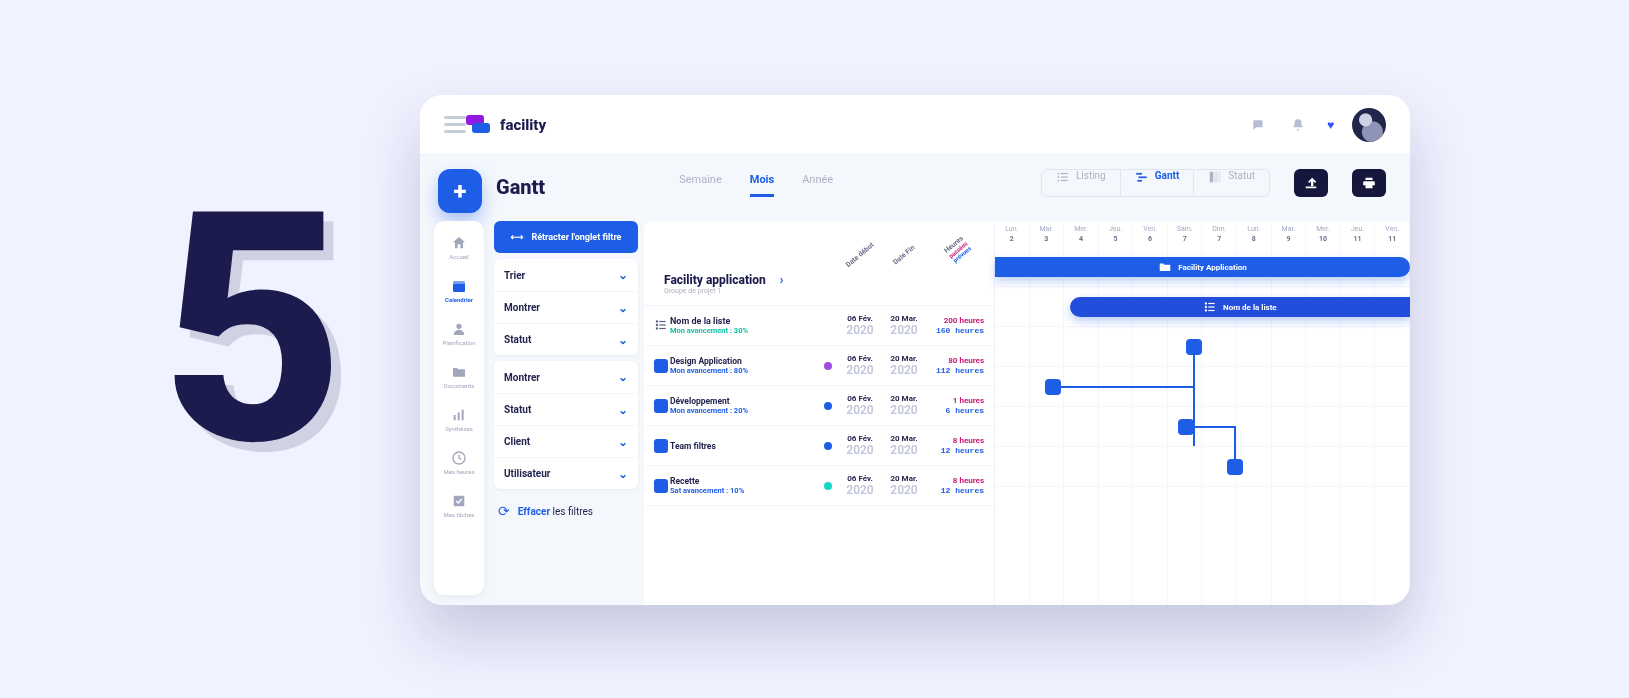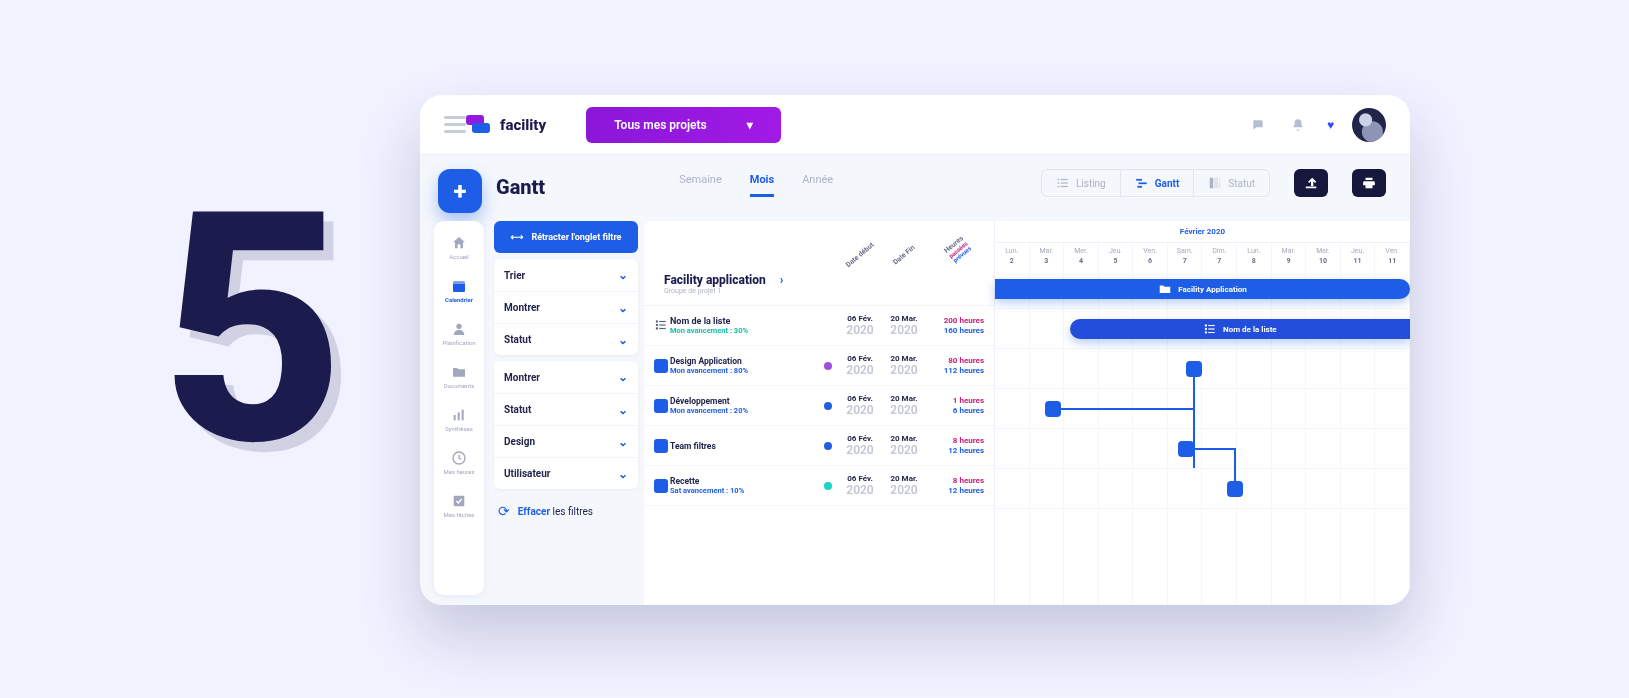--- a/index.html
+++ b/index.html
@@ -75,21 +75,21 @@
   
   .subhead {
     display:flex; align-items:flex-start; padding: 14px 24px 8px 18px; gap:14px;
   }
   .plus-btn{ width:44px; height:44px; background:#1e5ee6; border-radius:12px; color:#fff; font-size:24px; font-weight:800; display:flex;align-items:center;justify-content:center; box-shadow:0 8px 16px rgba(30,94,230,.35);}
   .page-title{ font-size:20px; font-weight:800; color:#1b1b4d; margin-top:6px;}
   .time-tabs{ margin-left:120px; display:flex; gap:28px; font-size:11px; color:#aeb2c5; margin-top:4px;}
   .time-tabs .tab{ padding-bottom:8px; cursor:pointer;}
   .time-tabs .tab.active{ color:#1e5ee6; font-weight:700; border-bottom:3px solid #1e5ee6;}
   .view-switch{ margin-left:auto; display:flex; border:1px solid #e1e5f2; border-radius:6px; overflow:hidden; height:28px;}
-  .view-switch .v{ padding:0 14px; font-size:10px; color:#aeb2c5; display:flex; align-items:center; gap:6px; cursor:pointer;}
+  .view-switch .v{ padding:0 14px; font-size:10px; color:#aeb2c5; display:flex; align-items:flex-start; gap:6px; cursor:pointer;}
   .view-switch .v.active{ color:#1e5ee6; font-weight:700; border-left:1px solid #e1e5f2; border-right:1px solid #e1e5f2;}
   .square-btn{ width:34px; height:28px; border-radius:6px; background:#15173d; color:#fff; display:flex;align-items:center;justify-content:center; margin-left:10px;}
 
   
   .body{ flex:1; display:flex; overflow:hidden;}
   .side-rail{ width:50px; background:#fff; margin:0 10px 10px 14px; border-radius:10px; padding:10px 0; display:flex; flex-direction:column; align-items:center; gap:10px; box-shadow:0 2px 8px rgba(30,30,90,.06);}
   .rail-item{ width:100%; text-align:center; font-size:6px; color:#a2a7bd; display:flex;flex-direction:column;align-items:center; gap:2px; padding:4px 0; cursor:pointer;}
   .rail-item.active{ color:#1e5ee6; font-weight:700;}
   .rail-item .ric{ width:18px; height:16px; }
 
@@ -120,21 +120,21 @@
   .row .name{ font-weight:700; color:#23254f; font-size:8.5px;}
   .row .prog{ color:#11c0a5; font-size:7.5px; font-weight:700;}
   .row .prog.blue{ color:#1e5ee6;}
   .row .dot{ width:8px; height:8px; border-radius:50%; background:#a04de0; margin:auto;}
   .row .dot.task{ background:#1e5ee6;}
   .row .dot.teal{ background:#17d6c5;}
   .row .d1,.row .d2{ text-align:center; font-weight:700; color:#23254f; font-size:8px;}
   .row .d1 span,.row .d2 span{ display:block; color:#c2c6d9; font-size:12px; font-weight:600;}
   .row .hrs{ text-align:right; padding-right:6px; font-size:8px; line-height:1.2;}
   .row .hrs .p{ color:#c41d78; font-weight:700;}
-  .row .hrs .b{ color:#1e5ee6; font-weight:700;}
+  .row .hrs .b{ color:#1e5ee6; font-weight:700;font-family:Liberation Mono, monospace;}
   .row.group-list .name{ font-size:9px; }
 
   .gantt-col{ flex:1; display:flex; flex-direction:column; background:#fff; border-left:1px solid #eef1f9;}
   .g-head-month{ text-align:center; font-size:8px; font-weight:700; color:#1e5ee6; padding:6px 0; border-bottom:1px solid #eef1f9;}
   .g-head-days{ display:grid; grid-template-columns: repeat(12,1fr);}
   .g-head-days .dh{ text-align:center; font-size:7px; padding:4px 0; color:#a5a9c1; border-right:1px solid #f4f6fc;}
   .g-head-days .dh .dn{ display:block; font-size:7px; color:#6a6f8a; font-weight:700; margin-top:2px;}
   .g-body{ position:relative; flex:1;}
   .g-grid{ position:absolute; inset:0; display:grid; grid-template-columns:repeat(12,1fr);}
   .g-grid > div{ border-right:1px solid #f4f6fc;}
@@ -158,24 +158,20 @@
   <div class="topbar">
     <div class="hamburger">
         <span></span>
         <span></span>
         <span></span>
       </div>
     <div class="logo">
       <div class="logo-mark"></div>
       <span>facility</span>
     </div>
-    <div class="project-sel">
-      <span>Tous mes projets</span>
-      <span>▾</span>
-    </div>
     <div class="topbar-right">
       <div class="icon-btn">
         <svg class="ic" viewBox="0 0 24 24" fill="currentColor">
             <path d="M4 4h14a2 2 0 012 2v8a2 2 0 01-2 2H9l-5 4V6a2 2 0 012-2z"></path>
           </svg>
       </div>
       <div class="icon-btn">
         <svg class="ic" viewBox="0 0 24 24" fill="currentColor">
             <path d="M12 2a6 6 0 00-6 6v4l-2 3v1h16v-1l-2-3V8a6 6 0 00-6-6zm0 20a2.5 2.5 0 002.5-2.5h-5A2.5 2.5 0 0012 22z"></path>
           </svg>
@@ -310,21 +306,21 @@
       <div class="fsec">
         <div class="frow">
             <span>Montrer</span>
             <span class="chev">⌄</span>
           </div>
         <div class="frow">
             <span>Statut</span>
             <span class="chev">⌄</span>
           </div>
         <div class="frow">
-            <span>Design</span>
+            <span>Client</span>
             <span class="chev">⌄</span>
           </div>
         <div class="frow">
             <span>Utilisateur</span>
             <span class="chev">⌄</span>
           </div>
       </div>
       <div class="clear">
         <span class="refresh">⟳</span>
         <span><b>Effacer</b><span> les filtres</span></span>
@@ -443,21 +439,20 @@
     <div class="d2">20 Mar.<span>2020</span></div>
     <div class="hrs">
                 <div class="p">8 heures</div>
                 <div class="b">12 heures</div>
               </div>
             </div>
           </div>
       </div>
 
       <div class="gantt-col">
-        <div class="g-head-month">Février 2020</div>
         <div class="g-head-days" id="gdays">
             <div class="dh">Lun.<span class="dn">2</span></div>
             <div class="dh">Mar.<span class="dn">3</span></div>
             <div class="dh">Mer.<span class="dn">4</span></div>
             <div class="dh">Jeu.<span class="dn">5</span></div>
             <div class="dh">Ven.<span class="dn">6</span></div>
             <div class="dh">Sam.<span class="dn">7</span></div>
             <div class="dh">Dim.<span class="dn">7</span></div>
             <div class="dh">Lun.<span class="dn">8</span></div>
             <div class="dh">Mar.<span class="dn">9</span></div>

